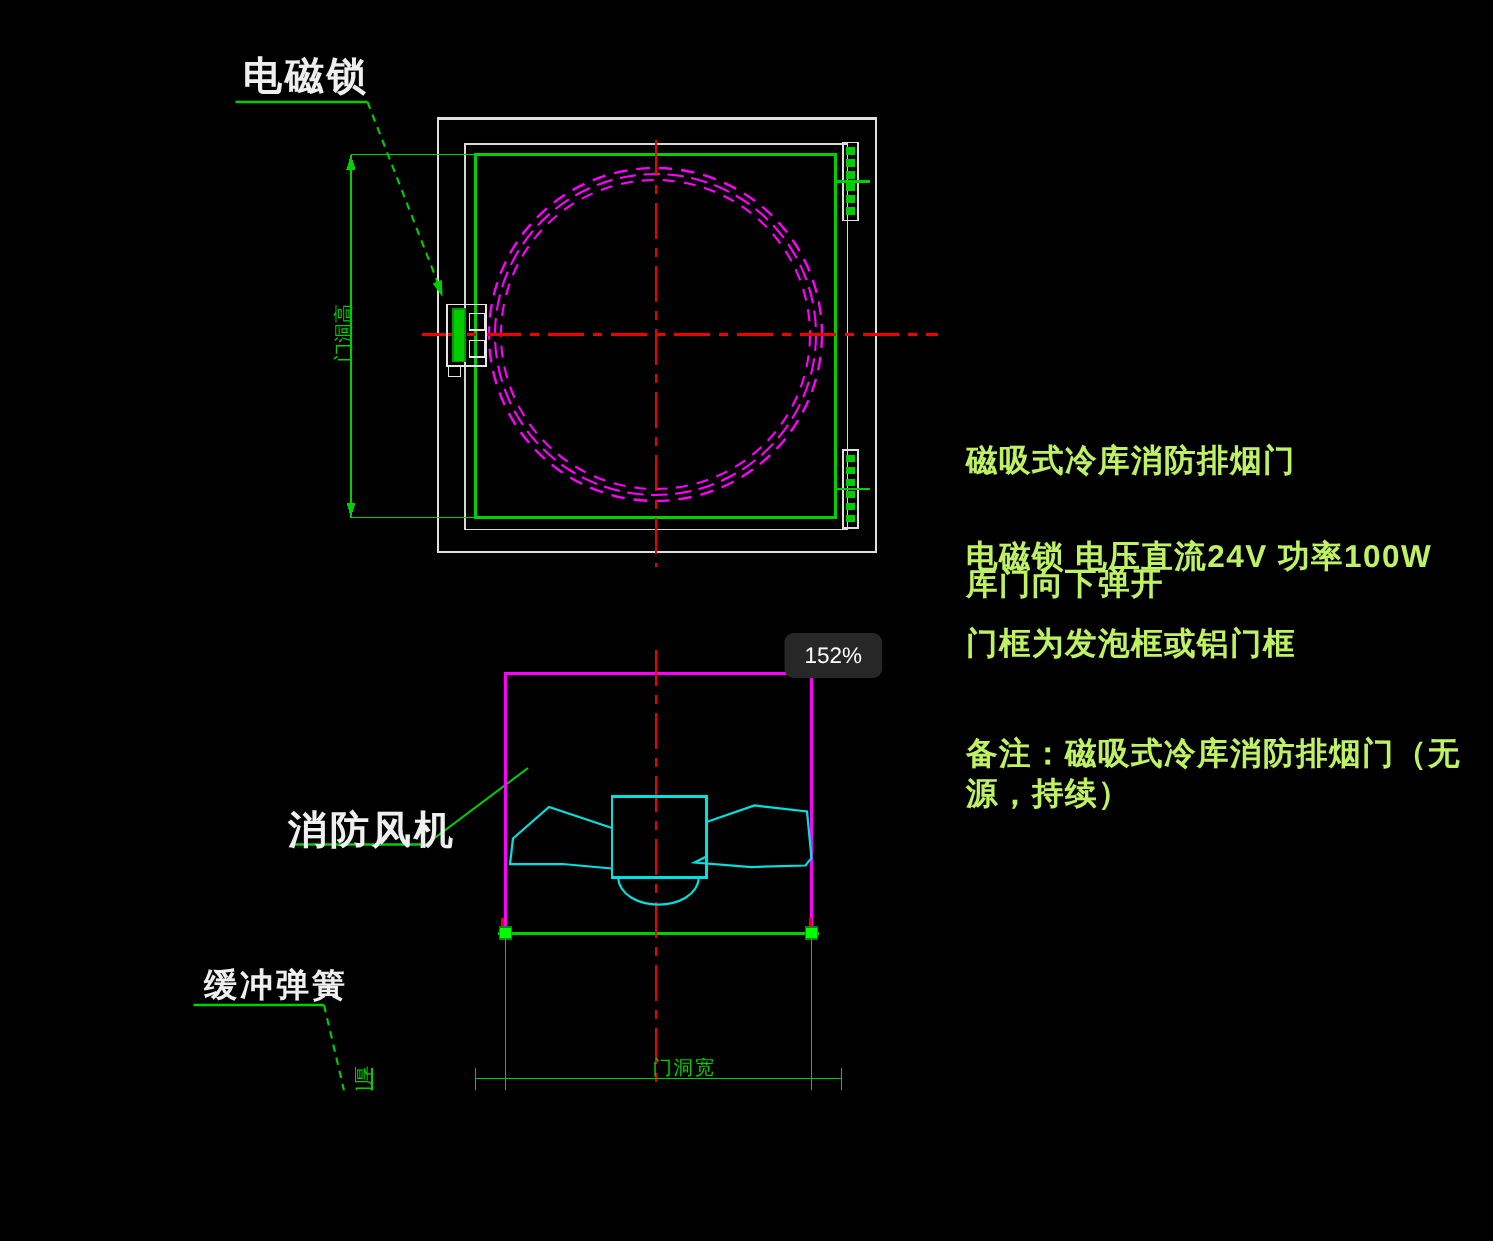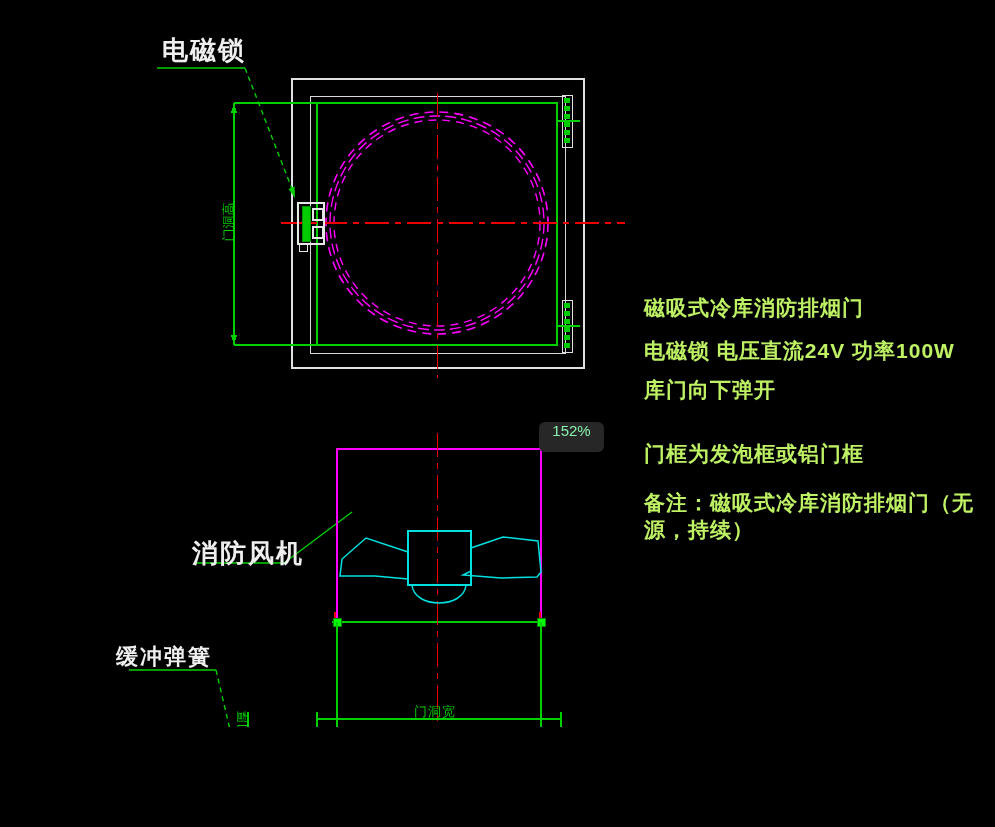--- a/index.html
+++ b/index.html
@@ -7,34 +7,34 @@
     position:relative;width:995px;height:727px;background:#000;overflow:hidden;
     font-family:"Liberation Sans","DejaVu Sans",sans-serif;
     margin-left:44px;
   }
   svg{position:absolute;left:0;top:0;}
   .ax{shape-rendering:crispEdges;}
   .sm{shape-rendering:geometricPrecision;}
   .txt{position:absolute;color:#efefef;white-space:nowrap;}
   .lock-label{left:118px;top:33px;font-size:26px;font-weight:bold;letter-spacing:2px;}
   .fan-label{left:148px;top:536px;font-size:26px;font-weight:bold;letter-spacing:2px;}
-  .spring-label{left:72px;top:642px;font-size:22px;font-weight:bold;letter-spacing:2px;}
+  .spring-label{left:92px;top:642px;font-size:22px;font-weight:bold;letter-spacing:2px;}
   .notes{position:absolute;left:600px;top:0;width:362px;}
   .note-line{position:absolute;left:0;color:#bef264;font-size:21px;font-weight:bold;
              letter-spacing:1px;line-height:27px;white-space:normal;}
-  .n1{top:294px;} .n2{top:337px;} .n3{top:376px;} .n4{top:440px;} .n5{top:489px;}
+  .n1{top:294px;} .n2{top:358px;} .n3{top:376px;} .n4{top:416px;} .n5{top:489px;}
   .dim-green{position:absolute;color:#00d000;font-size:13px;white-space:nowrap;}
-  .dimw{left:370px;top:703px;letter-spacing:1px;}
+  .dimw{left:391px;top:703px;letter-spacing:1px;}
   .dimh{left:161px;top:215px;width:44px;height:14px;text-align:center;
         transform:rotate(-90deg);transform-origin:center;}
   .dimt{left:181px;top:717px;width:30px;height:13px;text-align:center;
         transform:rotate(-90deg);transform-origin:center;}
   .zoom-badge{
-    position:absolute;left:495px;top:422px;width:65px;height:30px;background:#272727;
-    border-radius:6px;color:#86efac;font-size:15px;display:flex;align-items:flex-start;
+    position:absolute;left:479px;top:422px;width:65px;height:30px;background:#272727;
+    border-radius:6px;color:#ffffff;font-size:15px;display:flex;align-items:center;
     justify-content:center;font-family:"Liberation Sans",sans-serif;
   }
 </style>
 </head>
 <body>
 
 <div id="canvas">
 
 <svg width="995" height="827" viewBox="0 0 995 827">
 

